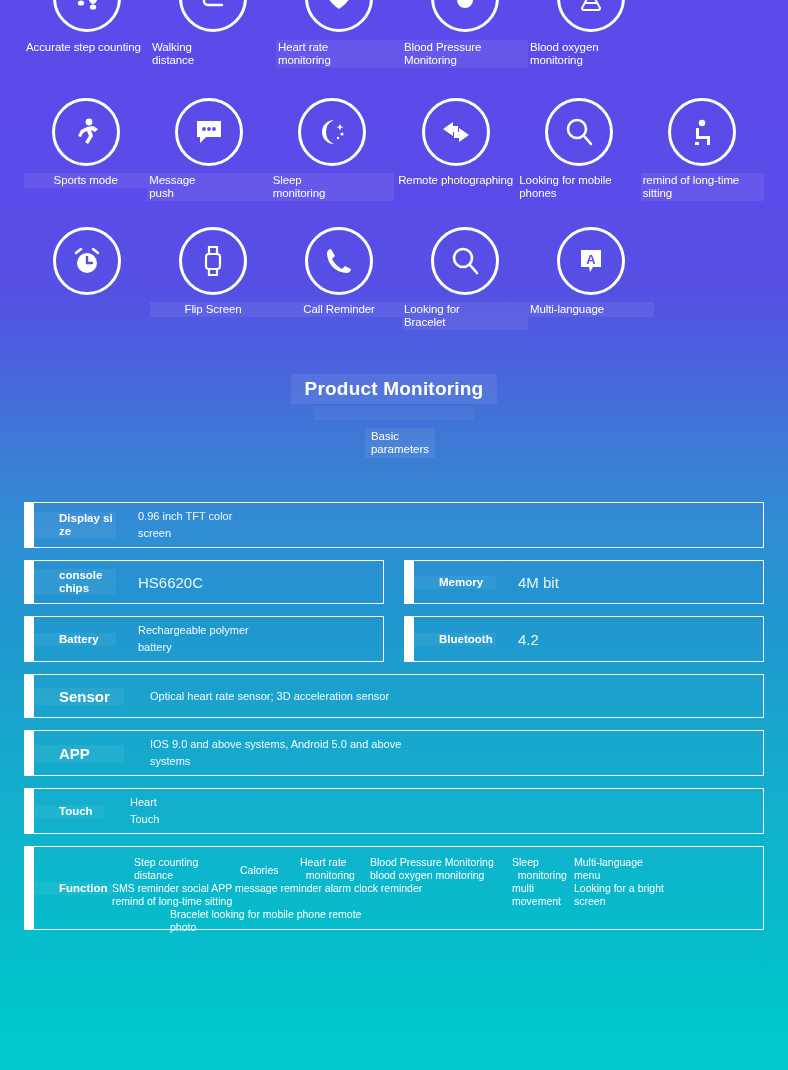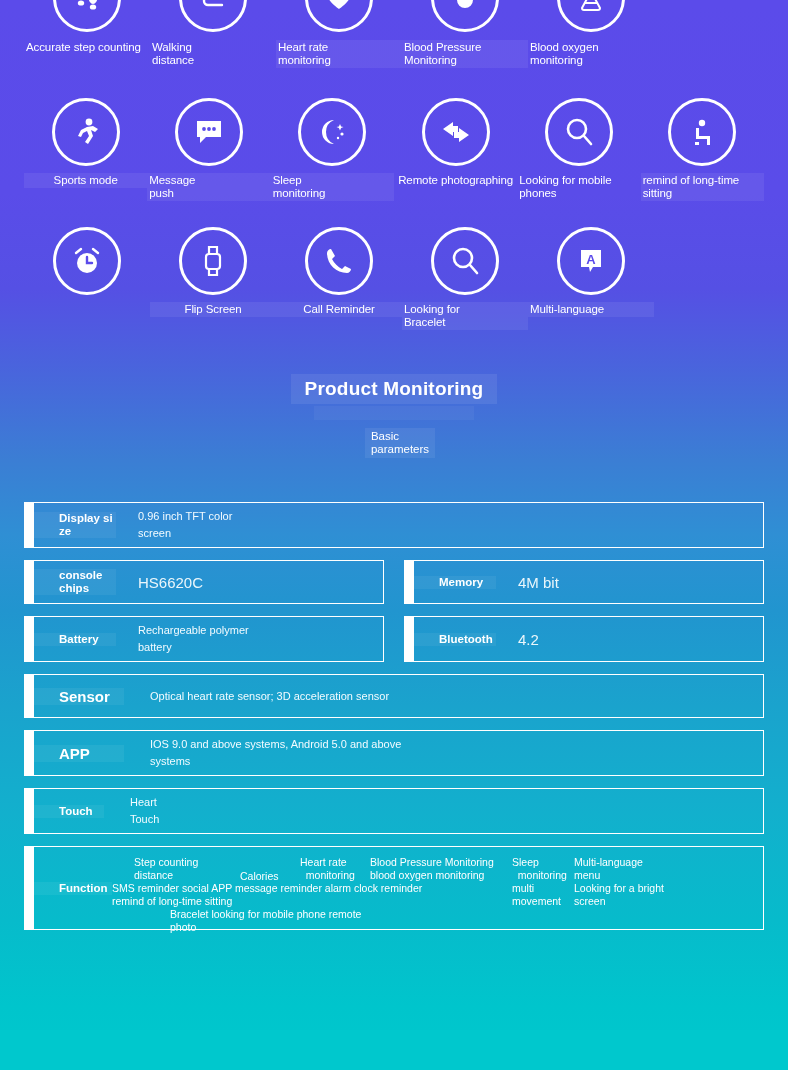--- a/index.html
+++ b/index.html
@@ -387,21 +387,21 @@
   </div>
 
   <div class="prow">
     <div class="pbox wide fn-box">
       <div class="bar"></div>
       <div class="body">
         <div class="lab" style="width:78px;flex:0 0 78px">Function</div>
         <div class="fn-grid" id="fn-grid">
             <span style="left: 22px; top: 4px;">Step counting
 distance</span>
-            <span style="left: 128px; top: 18px;">Calories</span>
+            <span style="left: 128px; top: 12px;">Calories</span>
             <span style="left: 188px; top: 4px;">Heart rate
   monitoring</span>
             <span style="left: 258px; top: 4px;">Blood Pressure Monitoring
 blood oxygen monitoring</span>
             <span style="left: 400px; top: 4px;">Sleep
   monitoring</span>
             <span style="left: 462px; top: 4px;">Multi-language
 menu</span>
             <span style="left: 0px; top: 30px;">SMS reminder social APP message reminder alarm clock reminder
 remind of long-time sitting</span>

